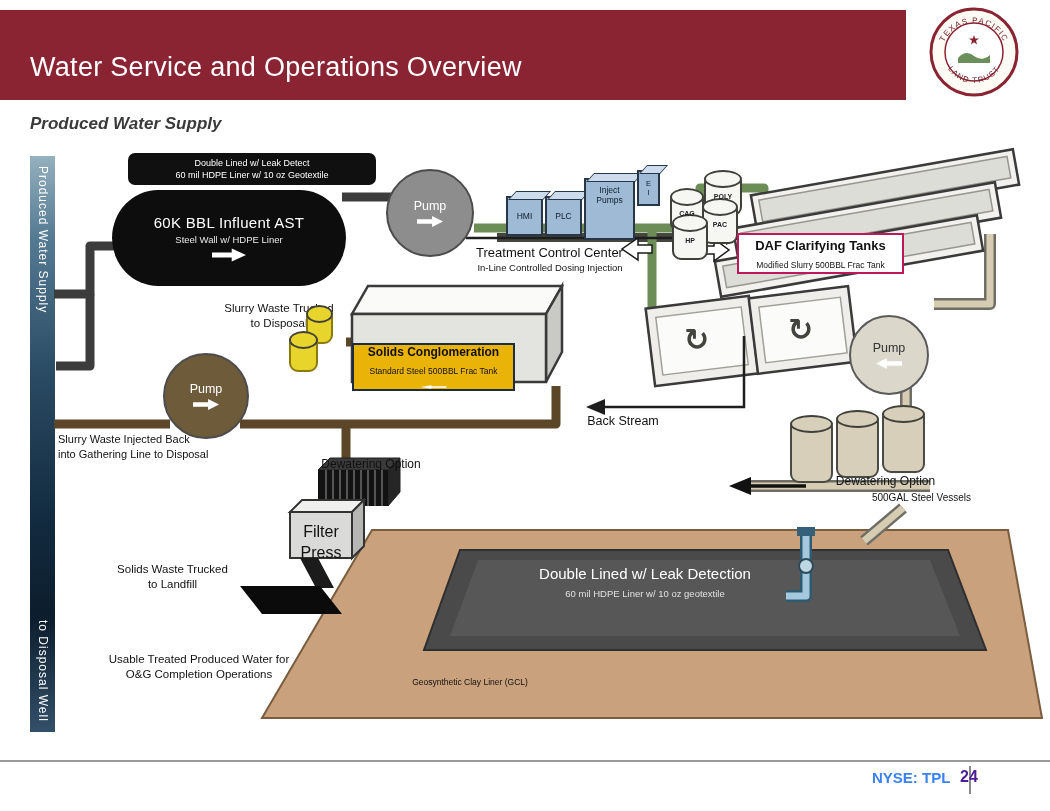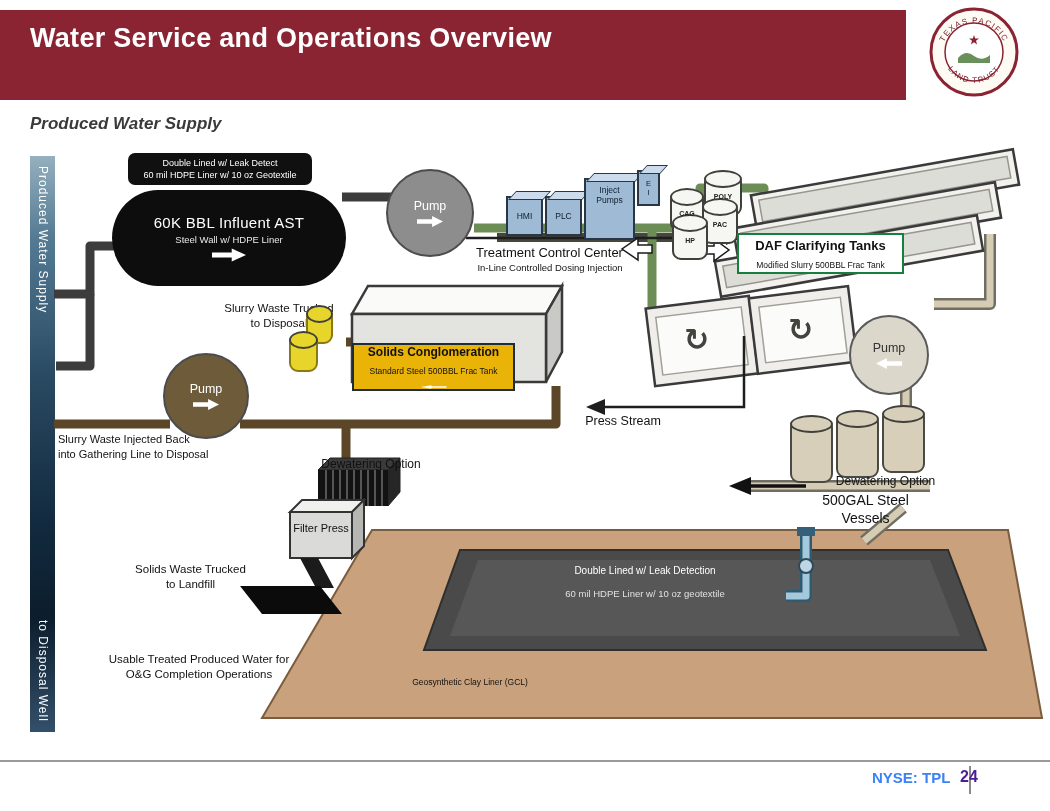--- a/index.html
+++ b/index.html
@@ -1,37 +1,37 @@
 <!DOCTYPE html>
 <html><head>
 <meta charset="utf-8">
 <style>
   *{margin:0;padding:0;box-sizing:border-box}
   body{width:1050px;height:811px;background:#fff;font-family:"Liberation Sans",sans-serif}
   .slide{position:relative;width:1050px;height:811px;background:#fff;overflow:hidden}
   .abs{position:absolute}
   .banner{left:0;top:10px;width:906px;height:90px;background:#8a2433}
-  .banner h1{color:#fff;font-size:27px;font-weight:bold;padding:13px 0 0 30px;letter-spacing:.3px}
+  .banner h1{color:#fff;font-size:27px;font-weight:normal;padding:42px 0 0 30px;letter-spacing:.3px}
   .subtitle{left:30px;top:114px;font-size:17px;font-style:italic;font-weight:bold;color:#3a3a3a}
   .sidebar{left:30px;top:156px;width:25px;height:576px;
     background:linear-gradient(180deg,#95b0be 0%,#557b94 14%,#2a4a63 38%,#132c41 62%,#0c1d2c 80%,#33506a 100%);
     display:flex;flex-direction:column;align-items:center;justify-content:space-between;padding:10px 0}
   .vtext{writing-mode:vertical-rl;color:#fff;font-size:12px;letter-spacing:1px;white-space:nowrap}
   .tank{background:#0d0d0d;border-radius:46px/48px;display:flex;flex-direction:column;align-items:center;justify-content:center;color:#fff;gap:3px}
   .tank .t1{font-size:15px;letter-spacing:.3px}
   .tank .t2{font-size:9.5px;color:#e8e8e8}
   .note{background:#101010;border-radius:7px;color:#fff;font-size:9px;line-height:1.35;text-align:center;white-space:pre-line;display:flex;align-items:center;justify-content:center}
   .pump{border-radius:50%;display:flex;flex-direction:column;align-items:center;justify-content:center;gap:3px;border:2.5px solid #4c4c4c}
   .pump .plabel{font-size:12.5px}
   .bb{background:#9fbad4;border:2px solid #273747;color:#0e1e2c;display:flex;align-items:center;justify-content:center;text-align:center;font-size:8.5px;line-height:1.2;white-space:pre-line}
   .bb::before{content:"";position:absolute;left:0;top:-7px;width:100%;height:7px;background:#cddced;border:1px solid #273747;transform:skewX(-42deg);transform-origin:0 100%}
   .cyl{border:2px solid #40403a;border-radius:6px 6px 9px 9px;display:flex;align-items:center;justify-content:center}
   .cyl::before{content:"";position:absolute;left:-2px;right:-2px;top:-8px;height:14px;background:inherit;border:2px solid #40403a;border-radius:50%}
   .cyl span{position:relative;z-index:1;font-size:7px;color:#222;font-weight:bold}
-  .lblbox{background:#fff;border:2px solid #15803d;display:flex;flex-direction:column;align-items:center;justify-content:center;gap:7px;text-align:center;color:#111}
+  .lblbox{background:#fff;border:2px solid #be185d;display:flex;flex-direction:column;align-items:center;justify-content:center;gap:7px;text-align:center;color:#111}
   .lblbox .bt{font-size:13px;font-weight:bold}
   .lblbox .bs{font-size:8.5px}
   .lbl{color:#121212;white-space:pre-line;line-height:1.32;text-align:center}
   .ar{display:block;position:static}
   .ar-r{clip-path:polygon(0 32%,58% 32%,58% 4%,100% 50%,58% 96%,58% 68%,0 68%)}
   .ar-l{clip-path:polygon(100% 32%,42% 32%,42% 4%,0 50%,42% 96%,42% 68%,100% 68%)}
   .ar-white{background:#fff}
   .circ{font-family:"DejaVu Sans",sans-serif;font-size:30px;font-weight:bold;color:#44443f}
   .footline{left:0;top:760px;width:1050px;height:2px;background:#9a9a9a}
   .ticker{left:872px;top:769px;font-size:15px;font-weight:bold;color:#3b82f6}
@@ -154,21 +154,21 @@
       <polygon points="726,231 741,238 726,245" fill="#1e1e1e"></polygon>
       <path d="M604 407 H744 V336" stroke="#1e1e1e" stroke-width="2.5" fill="none"></path>
       <polygon points="586,407 605,399 605,415" fill="#1e1e1e"></polygon>
       <path d="M750 486 H806" stroke="#111111" stroke-width="3.5" fill="none"></path>
       <polygon points="729,486 751,477 751,495" fill="#111111"></polygon>
       <polygon points="652,245 638,245 638,238 622,249 638,260 638,253 652,253" fill="#ffffff" stroke="#1a1a1a" stroke-width="1.5"></polygon>
       <polygon points="700,246 714,246 714,239 729,250 714,261 714,254 700,254" fill="#ffffff" stroke="#1a1a1a" stroke-width="1.5"></polygon>
     </g>
   </svg>
 
-  <div class="abs note" style="left:128px;top:153px;width:184px;height:32px">
+  <div class="abs note" style="left:128px;top:153px;width:248px;height:32px">
     <span>Double Lined w/ Leak Detect
 60 mil HDPE Liner w/ 10 oz Geotextile</span>
   </div>
   <div class="abs tank" style="left:112px;top:190px;width:234px;height:96px">
     <span class="t1">60K BBL Influent AST</span>
     <span class="t2">Steel Wall w/ HDPE Liner</span>
     <span class="ar ar-r ar-white" style="width:34px;height:14px"></span>
   </div>
 
   <div class="abs pump" style="left:386px;top:169px;width:88px;height:88px;background:#8d8d8d;color:#fff">
@@ -221,33 +221,33 @@
   </div>
 
   <div class="abs pump" style="left:163px;top:353px;width:86px;height:86px;background:#6e5b3a;color:#fff">
     <span class="plabel">Pump</span>
     <span class="ar ar-r ar-white" style="width:26px;height:12px"></span>
   </div>
 
   <div class="abs lbl" style="left:58px;top:432px;width:212px;font-size:11px;text-align:left">Slurry Waste Injected Back
 into Gathering Line to Disposal</div>
   <div class="abs lbl" style="left:306px;top:457px;width:130px;font-size:12px">Dewatering Option</div>
-  <div class="abs lbl" style="left:291px;top:521px;width:60px;font-size:11px">Filter Press</div>
-  <div class="abs lbl" style="left:123px;top:562px;width:135px;font-size:11.5px">Solids Waste Trucked
+  <div class="abs lbl" style="left:291px;top:521px;width:60px;font-size:16px">Filter Press</div>
+  <div class="abs lbl" style="left:105px;top:562px;width:135px;font-size:11.5px">Solids Waste Trucked
 to Landfill</div>
 
-  <div class="abs lbl" style="left:568px;top:413px;width:110px;font-size:12.5px">Press Stream</div>
+  <div class="abs lbl" style="left:568px;top:413px;width:110px;font-size:12.5px">Back Stream</div>
 
   <div class="abs cyl" style="left:790px;top:421px;width:43px;height:62px;background:#d8cfba;border-color:#4a4a44"></div>
   <div class="abs cyl" style="left:836px;top:416px;width:43px;height:62px;background:#d8cfba;border-color:#4a4a44"></div>
   <div class="abs cyl" style="left:882px;top:411px;width:43px;height:62px;background:#d8cfba;border-color:#4a4a44"></div>
   <div class="abs lbl" style="left:828px;top:474px;width:115px;font-size:12px">Dewatering Option</div>
-  <div class="abs lbl" style="left:808px;top:491px;width:115px;font-size:14px">500GAL Steel Vessels</div>
-
-  <div class="abs lbl" style="left:495px;top:564px;width:300px;font-size:10px;color:#ffffff">Double Lined w/ Leak Detection</div>
+  <div class="abs lbl" style="left:864px;top:491px;width:115px;font-size:10px">500GAL Steel Vessels</div>
+
+  <div class="abs lbl" style="left:495px;top:564px;width:300px;font-size:15px;color:#ffffff">Double Lined w/ Leak Detection</div>
   <div class="abs lbl" style="left:495px;top:588px;width:300px;font-size:9.5px;color:#e0e0e0">60 mil HDPE Liner w/ 10 oz geotextile</div>
   <div class="abs lbl" style="left:345px;top:677px;width:250px;font-size:8.5px">Geosynthetic Clay Liner (GCL)</div>
   <div class="abs lbl" style="left:88px;top:652px;width:222px;font-size:11.5px">Usable Treated Produced Water for
 O&amp;G Completion Operations</div>
 
   <div class="abs footline"></div>
   <div class="abs ticker">NYSE: TPL</div>
   <div class="abs pagediv"></div>
   <div class="abs pagenum">24</div>
 

